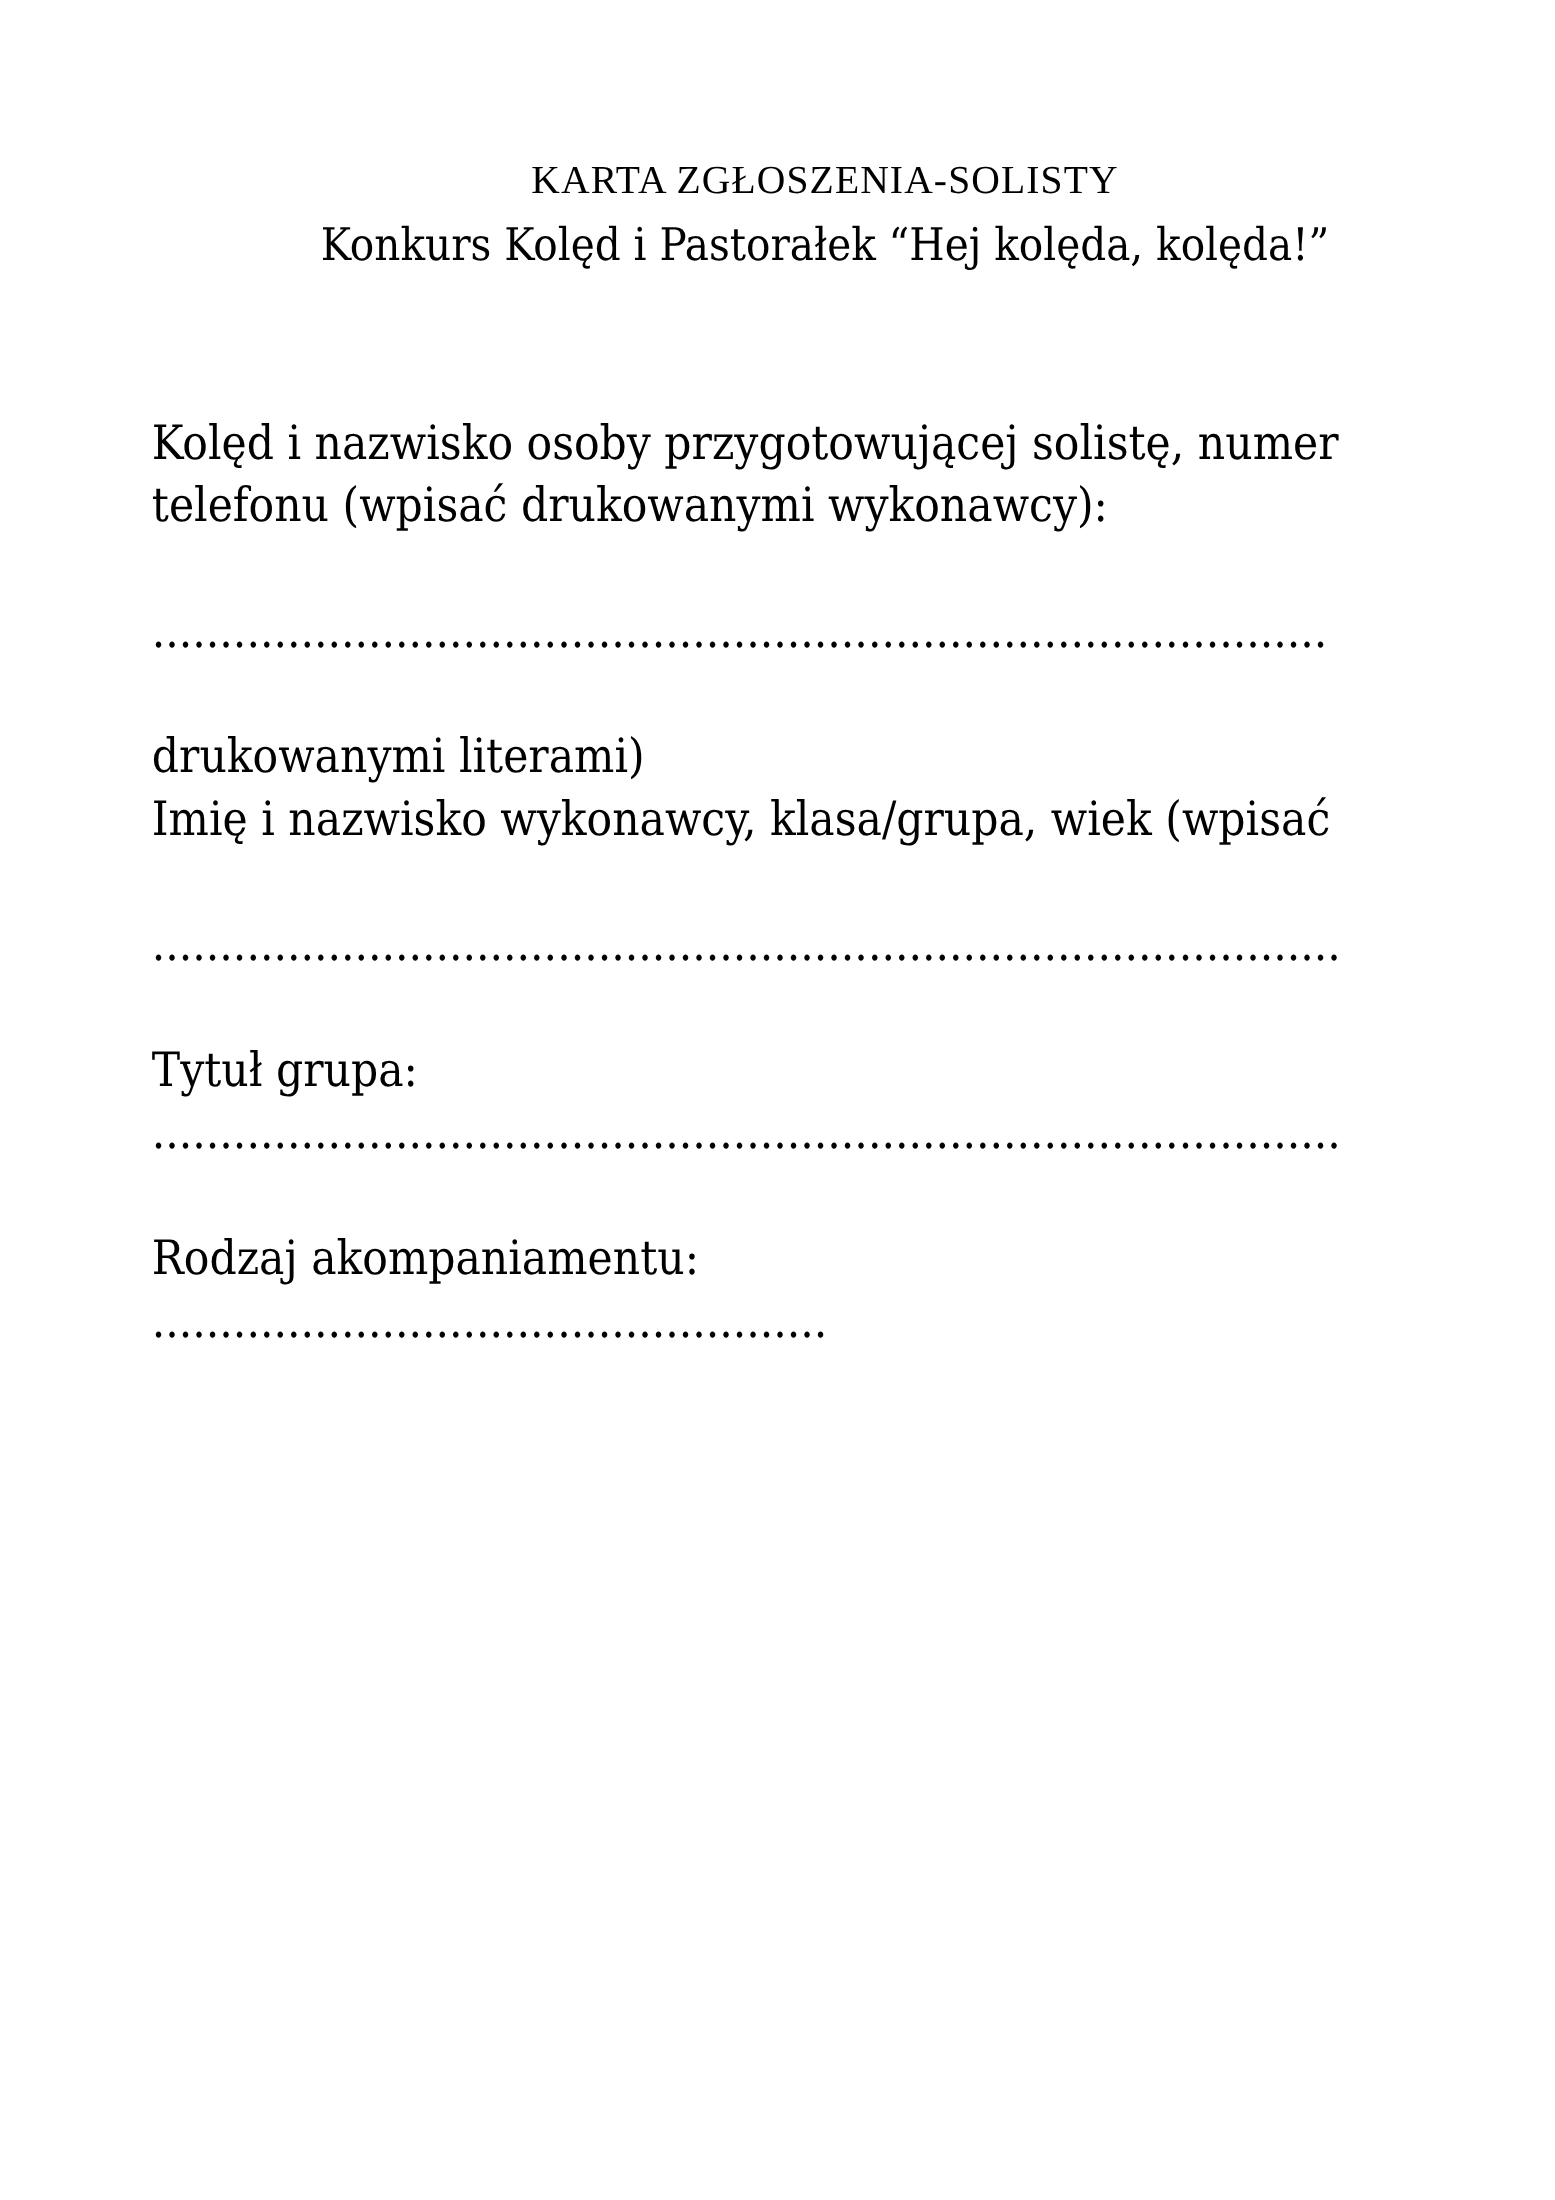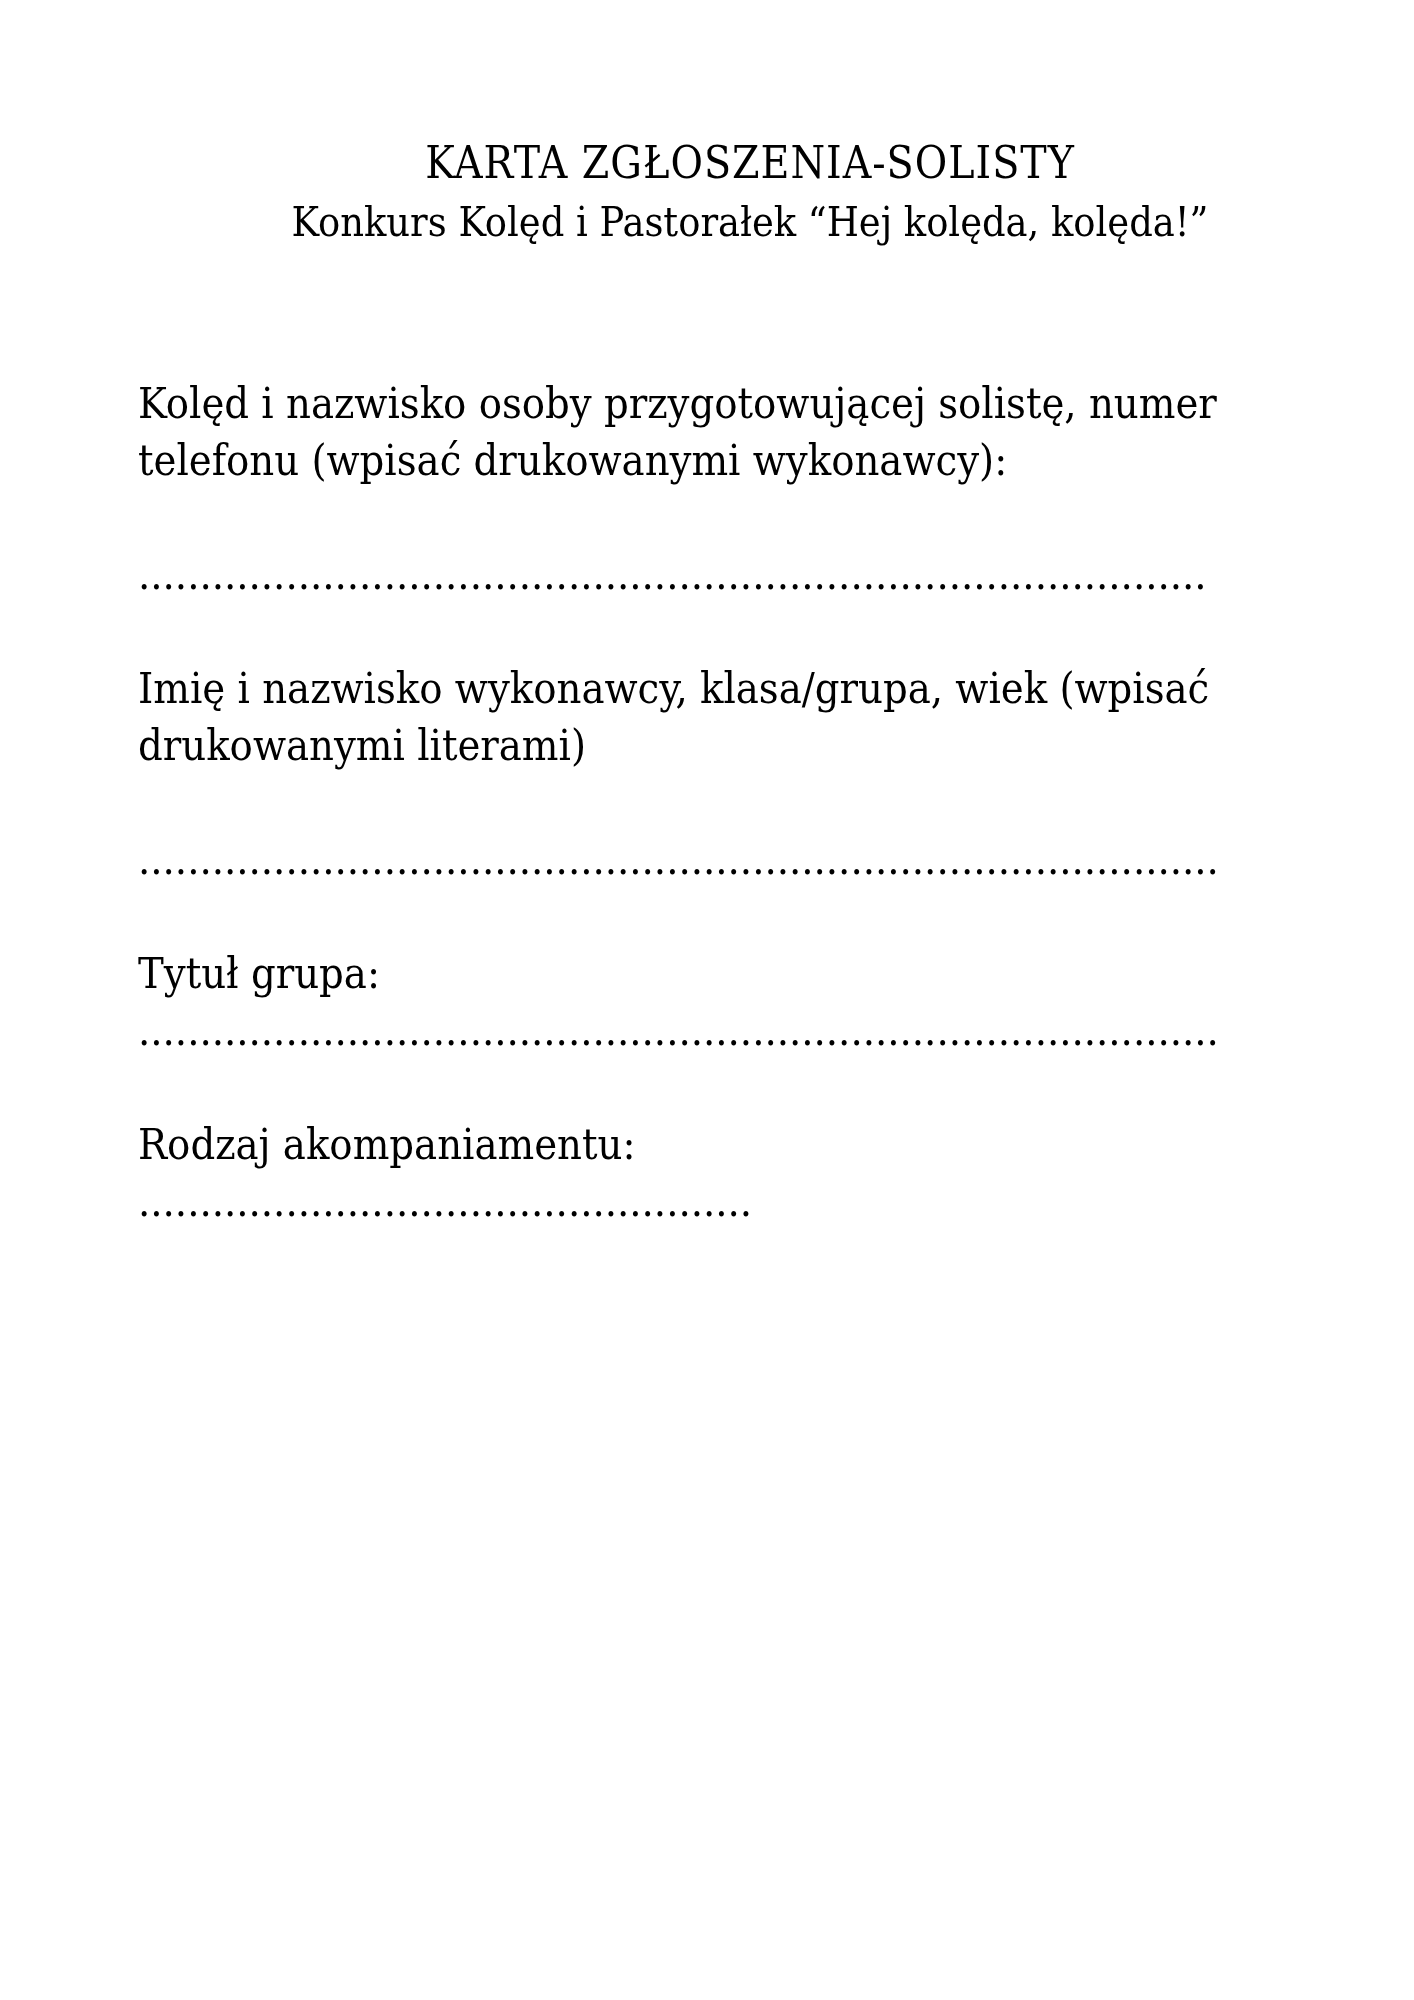--- a/index.html
+++ b/index.html
@@ -23,25 +23,26 @@
     background: #ffffff;
     box-sizing: border-box;
     padding-top: 132px;
   }
   .header {
     margin-left: 138px;
     margin-right: 52px;
     text-align: center;
   }
   .doc-title {
-    font-size: 44px;
+    font-size: 36px;
     line-height: 62px;
     letter-spacing: 1px;
     font-weight: normal;
     margin: 0;
+    font-family: Liberation Serif, serif;
   }
   .subtitle-line {
     font-size: 41px;
     line-height: 57px;
   }
   .content {
     margin-left: 138px;
     margin-right: 40px;
   }
   .field-label {
@@ -79,22 +80,22 @@
 
   <div class="content">
 
     <p class="field-label first">
       <span class="label-line">Kolęd i nazwisko osoby przygotowującej solistę, numer</span>
       <span class="label-line">telefonu (wpisać drukowanymi wykonawcy):</span>
     </p>
     <p class="dots-row spaced">.......................................................................................</p>
 
     <p class="field-label">
+      <span class="label-line">drukowanymi literami)</span>
       <span class="label-line">Imię i nazwisko wykonawcy, klasa/grupa, wiek (wpisać</span>
-      <span class="label-line">drukowanymi literami)</span>
     </p>
     <p class="dots-row spaced">........................................................................................</p>
 
     <p class="field-label">
       <span class="label-line">Tytuł grupa:</span>
     </p>
     <p class="dots-row tight">........................................................................................</p>
 
     <p class="field-label">
       <span class="label-line">Rodzaj akompaniamentu:</span>

